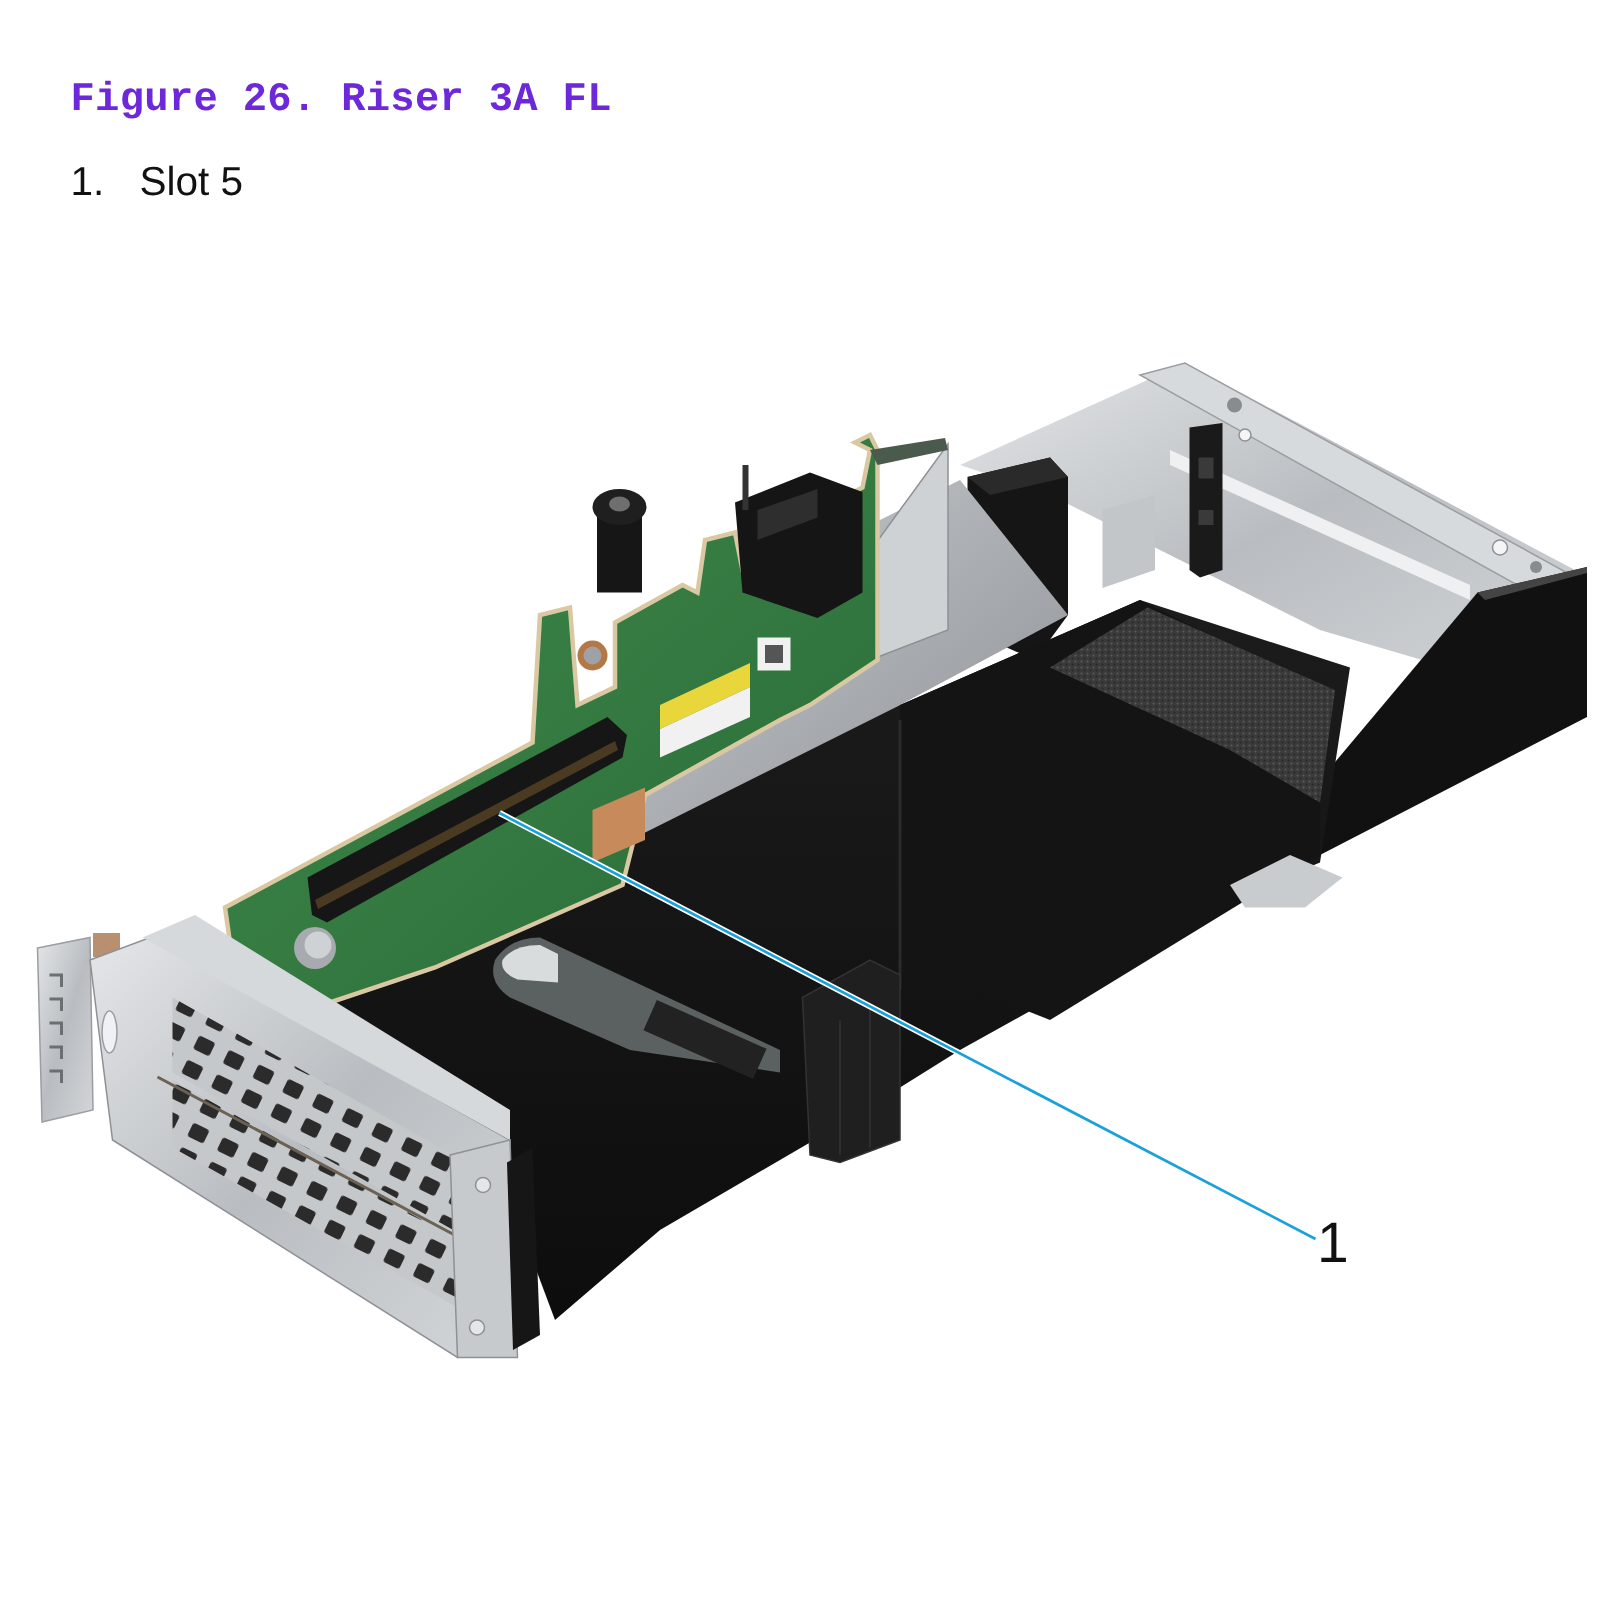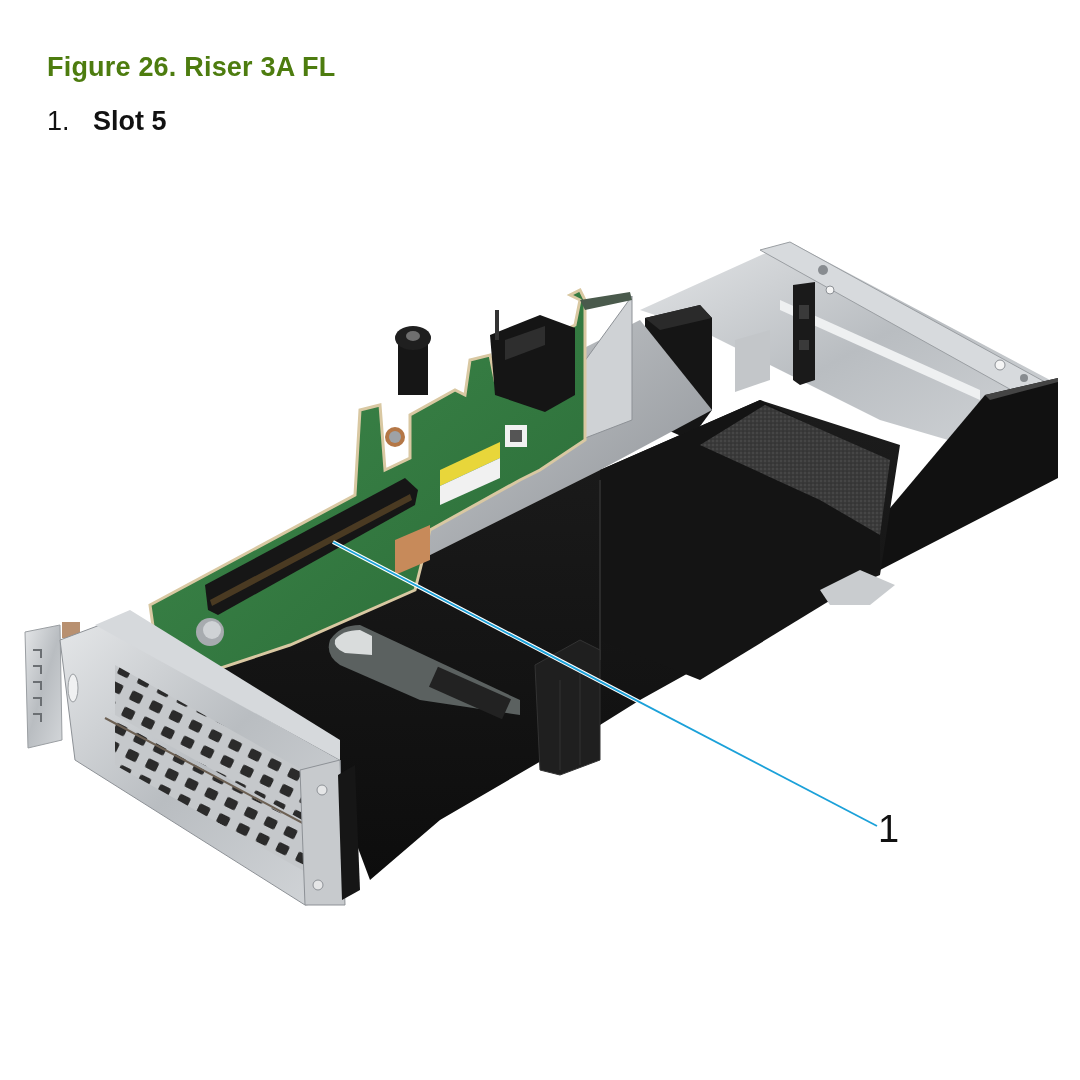--- a/index.html
+++ b/index.html
@@ -14,44 +14,44 @@
       overflow: hidden;
       font-family: "Liberation Sans", "DejaVu Sans", sans-serif;
     }
     .figure-title {
       position: absolute;
       left: 47px;
       top: 52px;
       margin: 0;
       font-size: 27px;
       font-weight: 700;
-      color: #4d7c0f;
+      color: #6d28d9;
       letter-spacing: 0.2px;
-      font-family: Liberation Sans, sans-serif;
+      font-family: Liberation Mono, monospace;
     }
     .legend {
       position: absolute;
       left: 47px;
       top: 106px;
       margin: 0;
       padding: 0;
       list-style: none;
       font-size: 27px;
       color: #111111;
     }
     .legend-item {
       display: flex;
       align-items: baseline;
     }
     .legend-num {
       width: 46px;
       font-weight: 400;
     }
     .legend-label {
-      font-weight: 700;
+      font-weight: 400;
     }
     .figure-art {
       position: absolute;
       left: 0;
       top: 0;
       width: 1080px;
       height: 1080px;
     }
     .callout-number {
       position: absolute;

